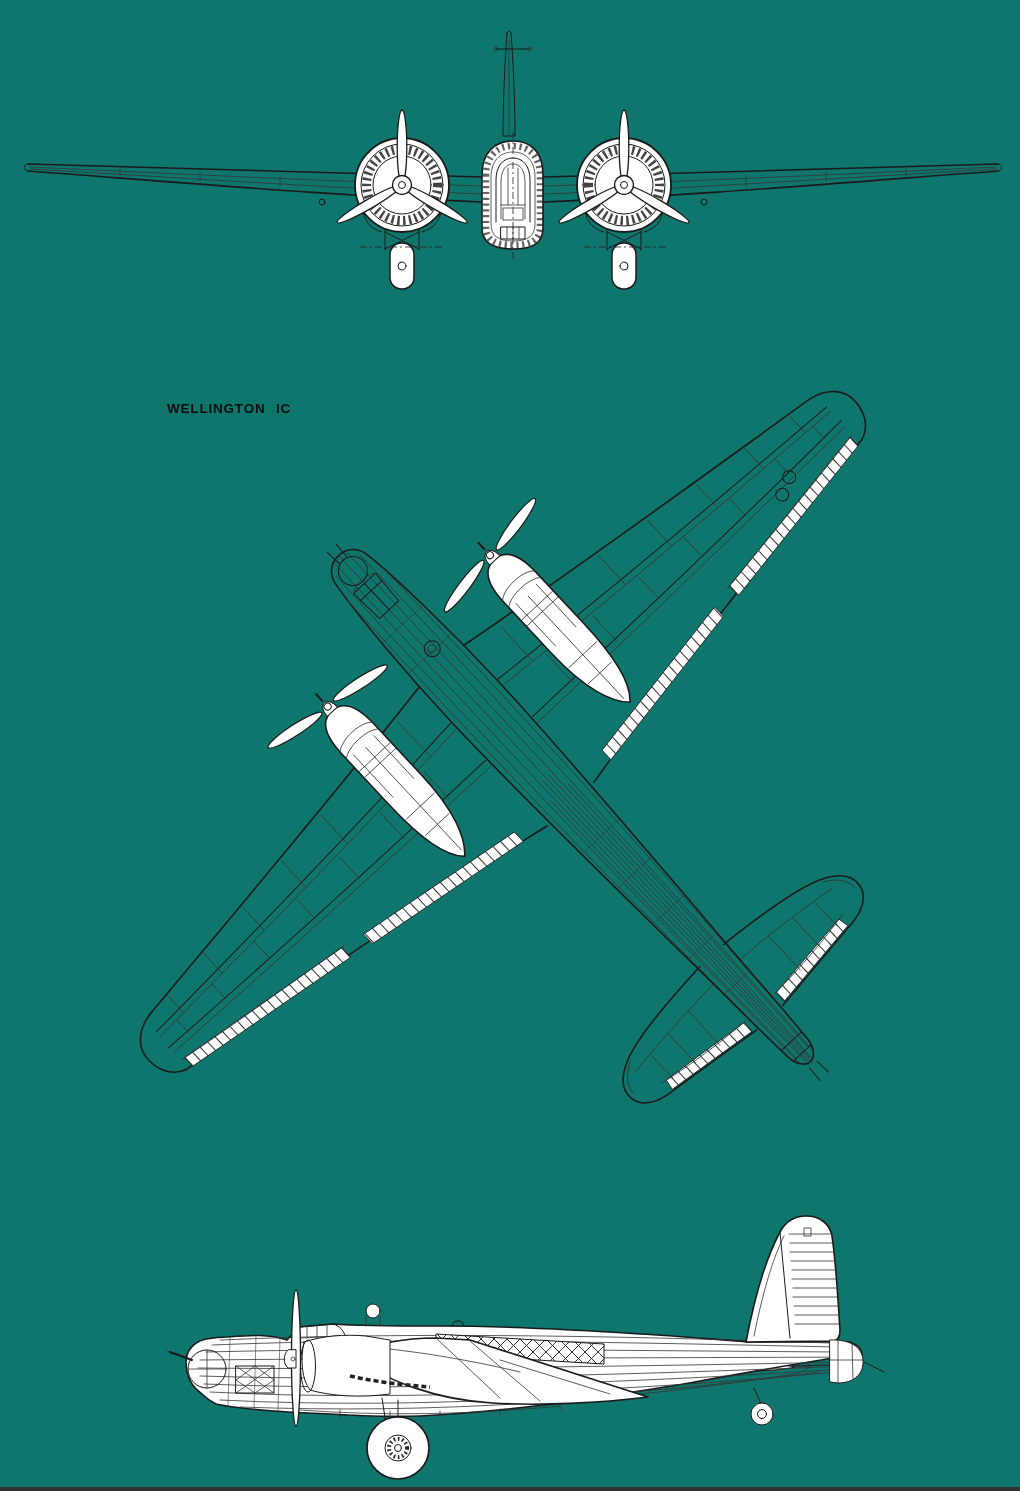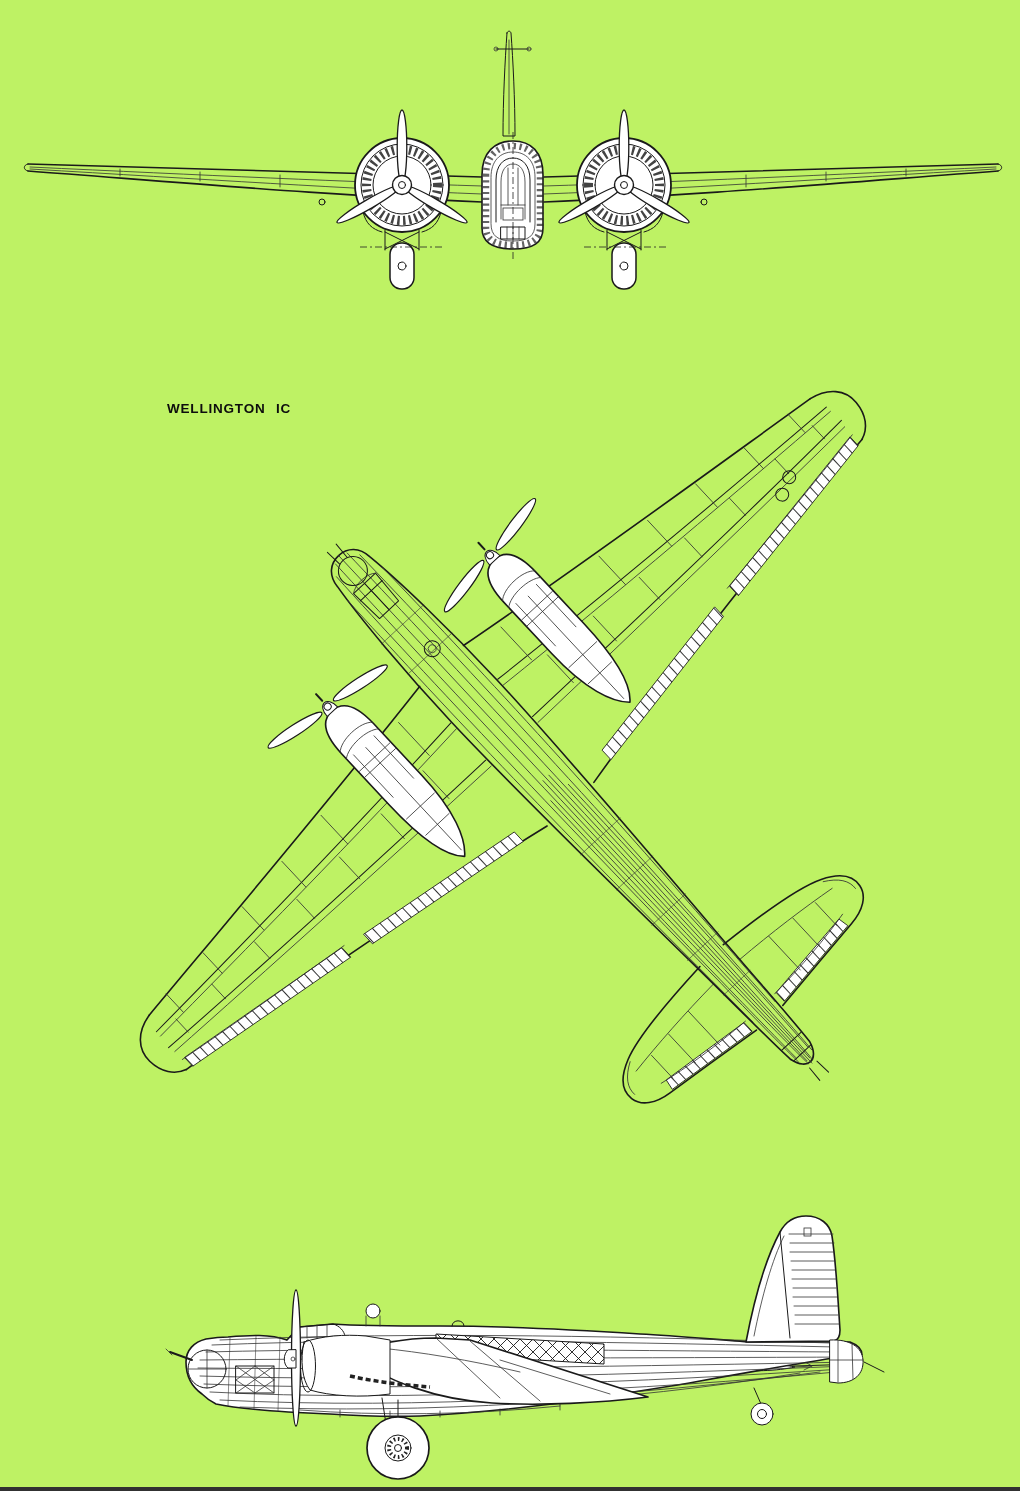--- a/index.html
+++ b/index.html
@@ -1,16 +1,16 @@
 <!DOCTYPE html>
 <html><head>
 <meta charset="utf-8">
 <style>
   html,body{margin:0;padding:0;background:#fff;}
-  .page{position:relative;width:1020px;height:1491px;background:#bef264;overflow:hidden;
+  .page{position:relative;width:1020px;height:1491px;background:#0f766e;overflow:hidden;
         font-family:"Liberation Sans", sans-serif;text-decoration:underline;}
   .title{position:absolute;left:167px;top:401px;font-size:13.5px;font-weight:bold;
          letter-spacing:.8px;word-spacing:6px;color:#0d0d0d;}
   svg{position:absolute;left:0;top:0;}
   svg *{vector-effect:none;}
   .o{stroke:#1a1a1a;stroke-width:1.6;fill:none;stroke-linecap:round;stroke-linejoin:round;}
   .m{stroke:#1a1a1a;stroke-width:1;fill:none;stroke-linecap:round;stroke-linejoin:round;}
   .f{stroke:#333;stroke-width:.8;fill:none;stroke-linecap:round;}
   .w{fill:#fff;}
   .dash{stroke:#222;stroke-width:.8;fill:none;stroke-dasharray:7 3 2 3;}

